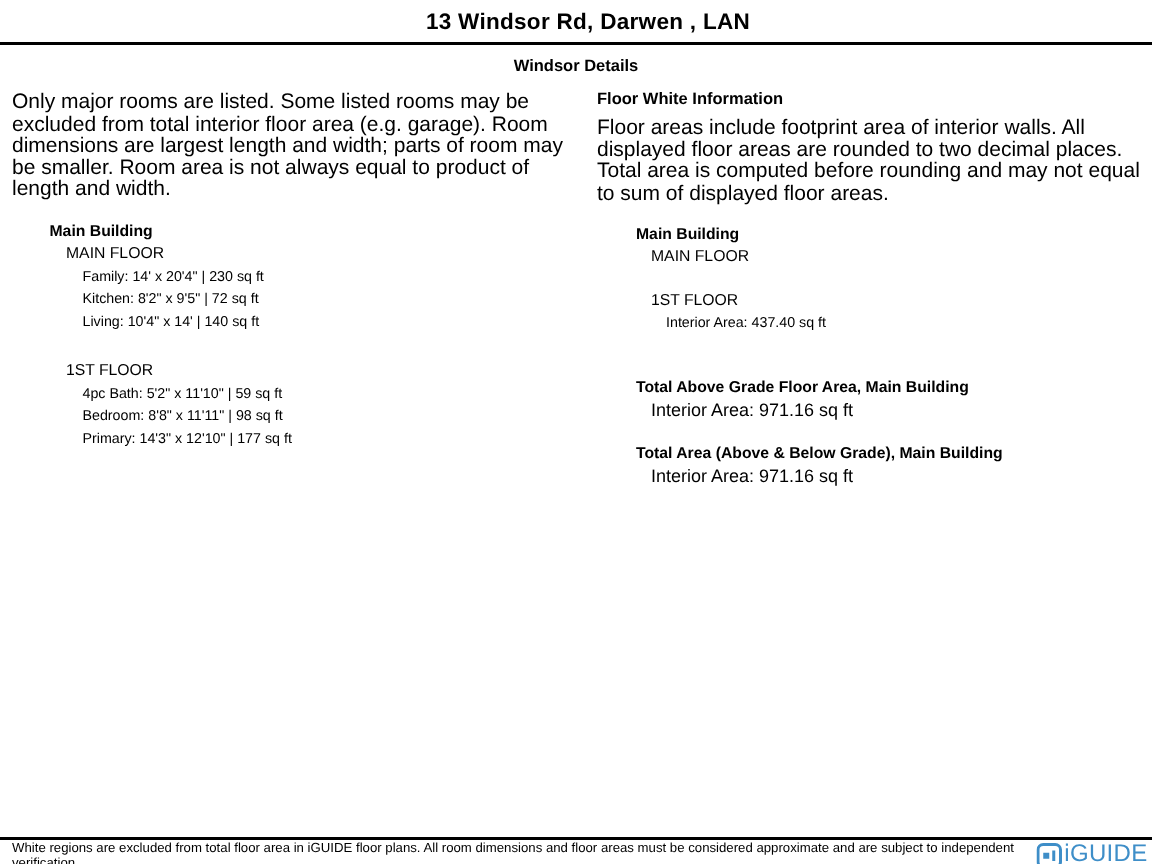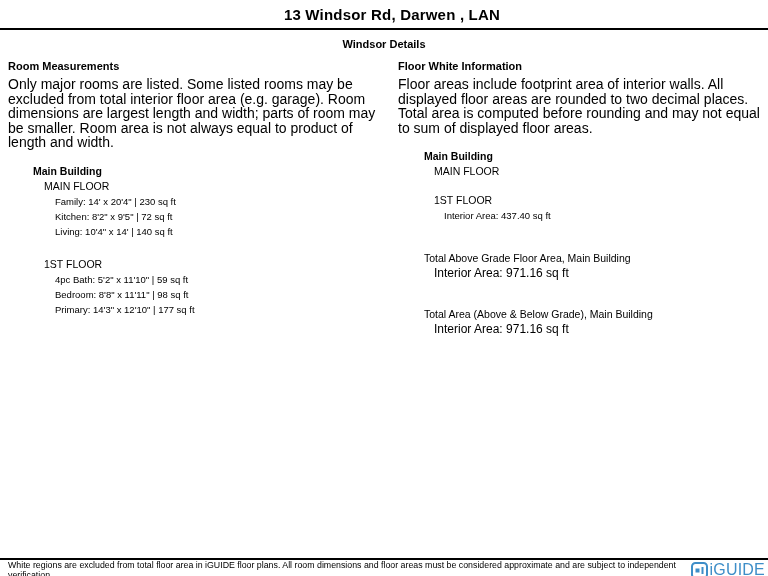--- a/index.html
+++ b/index.html
@@ -46,22 +46,22 @@
   .col-left .floor-name { margin-left: 36px; }
   .col-right .floor-name { margin-left: 36px; }
 
   .room-line { font-size: 9.5px; line-height: 15px; margin-left: 47px; }
   .area-line { font-size: 9.5px; line-height: 15px; margin-left: 46px; }
 
   .col-left .floor-block + .floor-block { margin-top: 18px; }
   .col-right .floor-block + .floor-block { margin-top: 14px; }
 
   .totals-block { margin-top: 28px; }
-  .total-block + .total-block { margin-top: 26px; }
-  .total-heading { font-weight: normal; font-size: 10.5px; line-height: 15px; margin-left: 26px; }
+  .total-block + .total-block { margin-top: 14px; }
+  .total-heading { font-weight: bold; font-size: 10.5px; line-height: 15px; margin-left: 26px; }
   .total-value { font-size: 12px; line-height: 15px; margin-left: 36px; }
 
   
   footer.page-footer {
     position: absolute; left: 0; right: 0; bottom: 0;
     height: 24px;
     border-top: 2px solid #000;
     background: #fff;
     display: flex; align-items: center; justify-content: space-between;
     padding: 0 3px 2px 8px;
@@ -82,21 +82,20 @@
 
   <header>
     <h1 class="title">13 Windsor Rd, Darwen , LAN</h1>
     <hr class="title-rule">
     <h2 class="subtitle">Windsor Details</h2>
   </header>
 
   <main class="columns">
 
     <section class="col-left">
-      <h3 class="section-heading">Room Measurements</h3>
       <p class="section-desc">Only major rooms are listed. Some listed rooms may be excluded from total interior floor area (e.g. garage). Room dimensions are largest length and width; parts of room may be smaller. Room area is not always equal to product of length and width.</p>
 
       <div class="building-block">
         <div class="building-name">Main Building</div>
 
         <div class="floor-block">
           <div class="floor-name">MAIN FLOOR</div>
           <div class="room-line">Family: 14' x 20'4" | 230 sq ft</div>
           <div class="room-line">Kitchen: 8'2" x 9'5" | 72 sq ft</div>
           <div class="room-line">Living: 10'4" x 14' | 140 sq ft</div>

